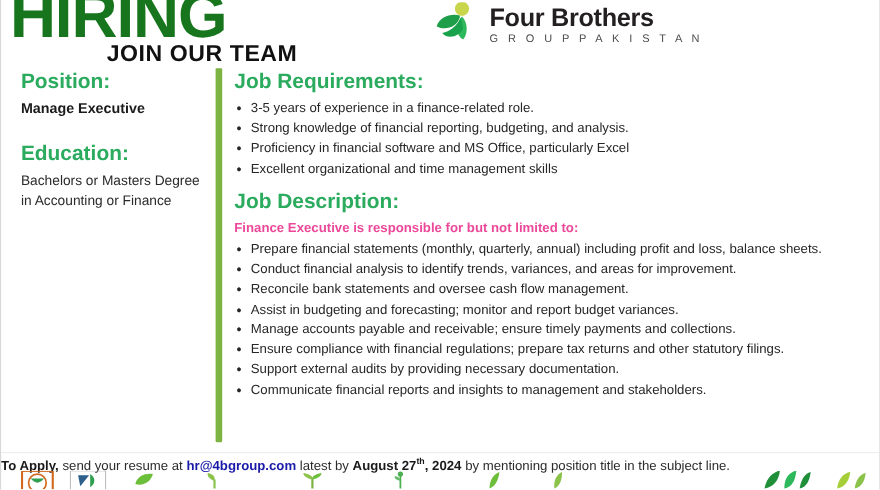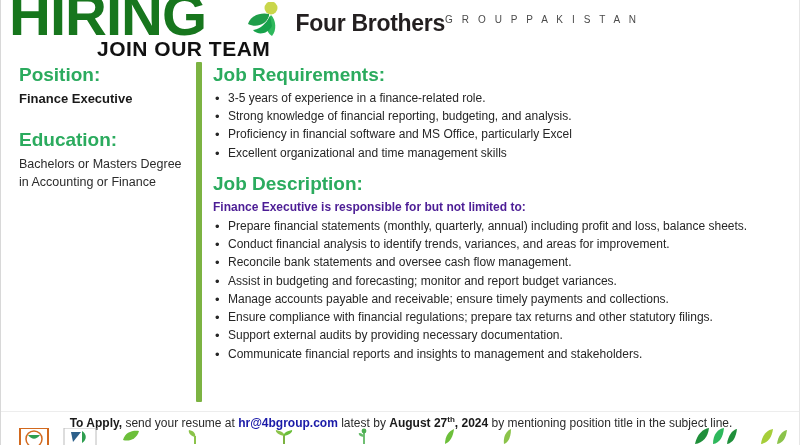--- a/index.html
+++ b/index.html
@@ -63,20 +63,21 @@
     align-items: center;
     gap: 4px;
   }
   .logo-mark {
     width: 46px;
     height: 42px;
     flex: none;
   }
   .logo-text {
     display: flex;
+    flex-direction: column;
     line-height: 1;
   }
   .logo-name {
     font-size: 23px;
     font-weight: bold;
     color: #231f20;
     letter-spacing: -0.3px;
   }
   .logo-sub {
     font-size: 10px;
@@ -134,21 +135,21 @@
     font-size: 19px;
     font-weight: bold;
     color: #2bab5e;
     margin: 0 0 3px 0;
     line-height: 1.2;
   }
   .sec-head.second { margin-top: 11px; }
   .lede {
     font-size: 12px;
     font-weight: bold;
-    color: #4c1d95;
+    color: #ec4899;
     margin: 0 0 2px 0;
     line-height: 1.4;
   }
   ul.bullets {
     list-style: none;
     margin: 0;
     padding: 0;
   }
   ul.bullets li {
     position: relative;
@@ -174,21 +175,21 @@
     top: 411px;
     width: 800px;
     height: 1px;
     background: #ededed;
   }
   .footer-line {
     position: absolute;
     left: 0;
     top: 415px;
     width: 800px;
-    text-align: center;
+    text-align: left;
     font-size: 12px;
     color: #2b2b2b;
     line-height: 1.3;
   }
   .footer-line b { color: #1a1a1a; }
   .email {
     color: #1a1aa8;
     font-weight: bold;
   }
   .sup { font-size: 8px; vertical-align: super; font-weight: bold; }
@@ -230,21 +231,21 @@
       </div>
     </div>
   </div>
 
   <div class="v-divider"></div>
 
   <div class="sidebar">
 
     <div class="side-block">
       <div class="side-head">Position:</div>
-      <div class="side-body-strong">Finance Executive</div>
+      <div class="side-body-strong">Manage Executive</div>
     </div>
 
     <div class="side-block">
       <div class="side-head">Education:</div>
       <div class="side-body">Bachelors or Masters Degree in Accounting or Finance</div>
     </div>
 
 
   </div>
 

